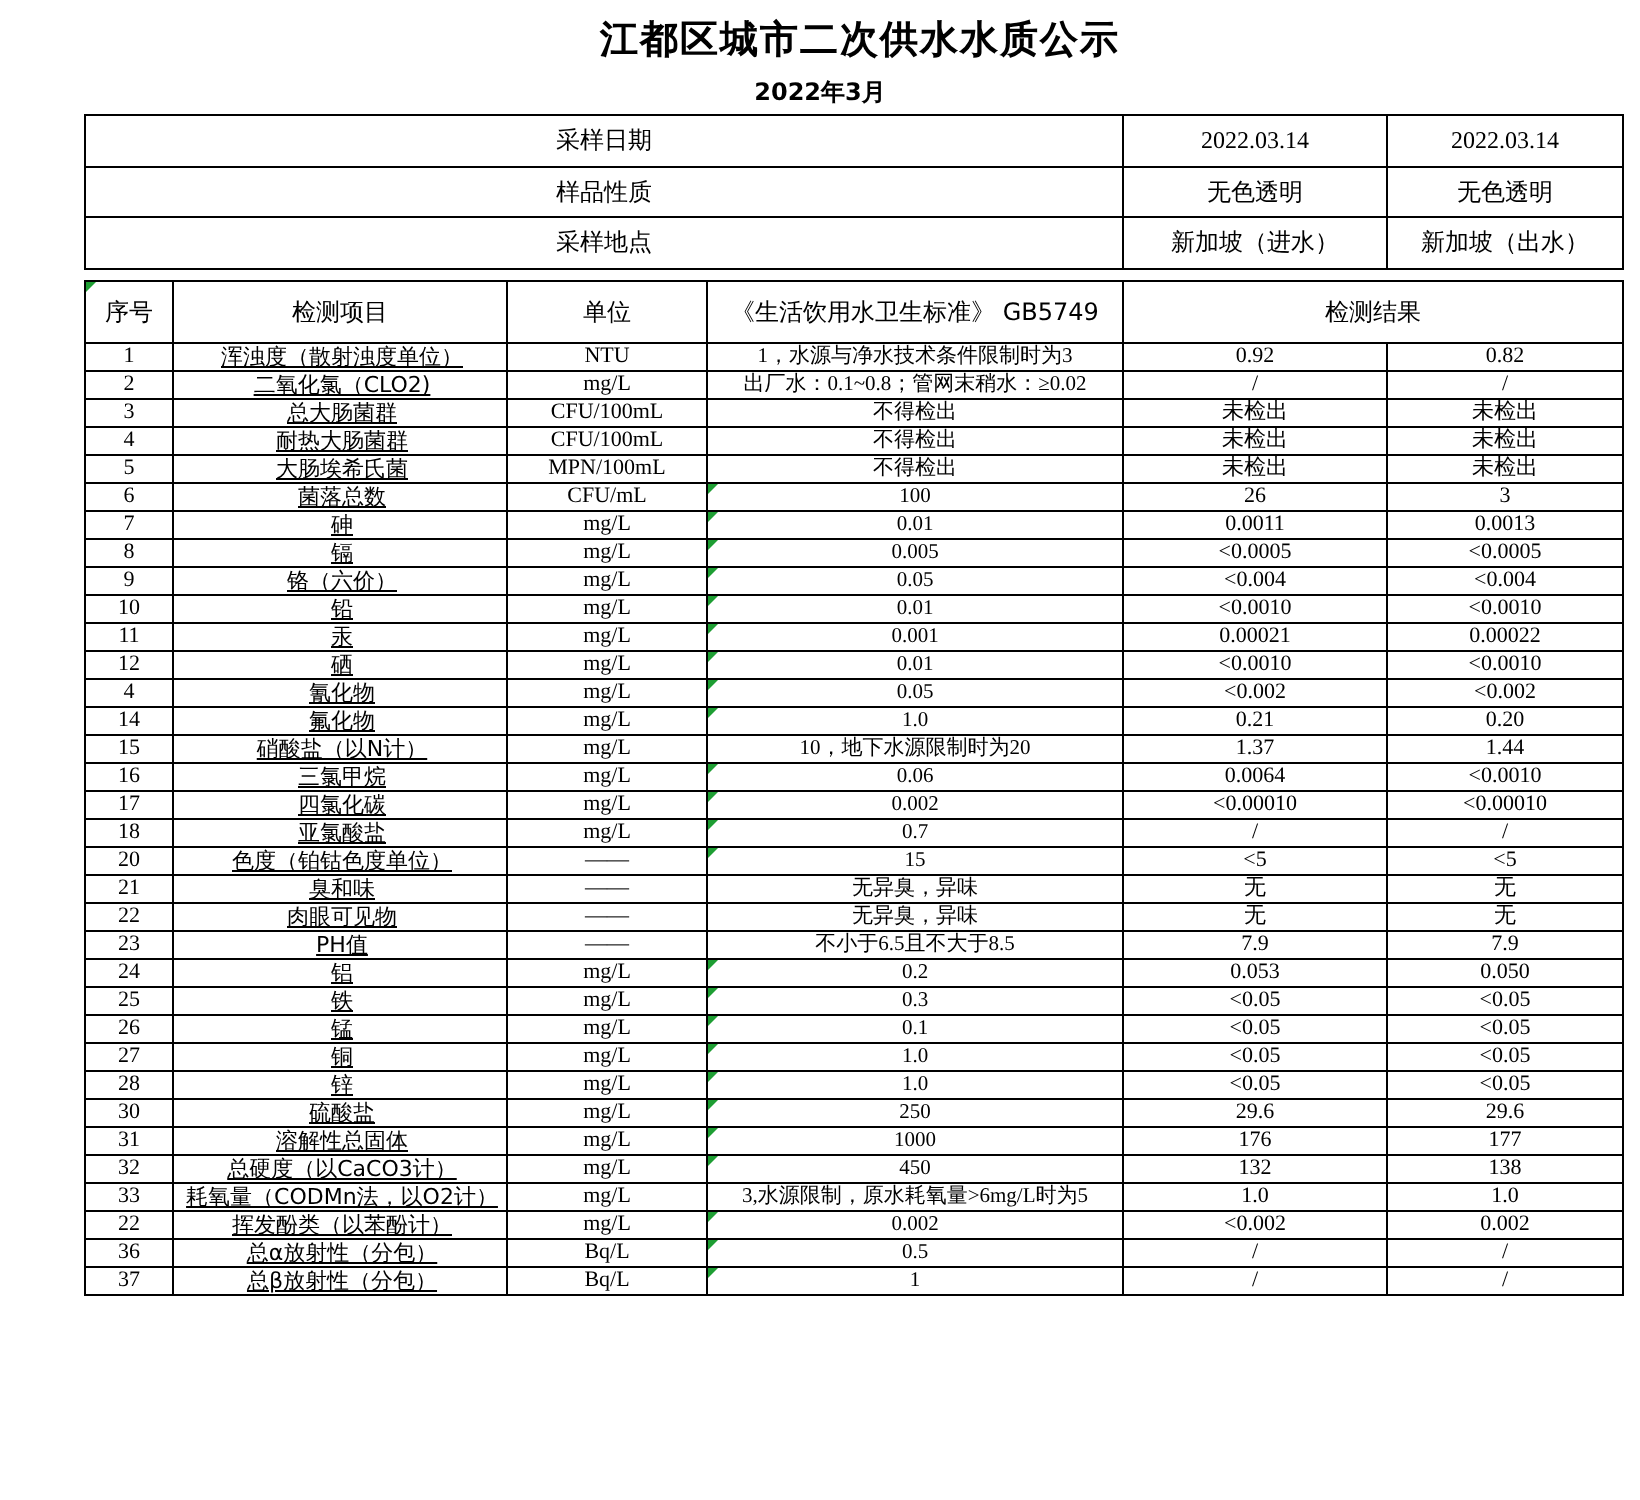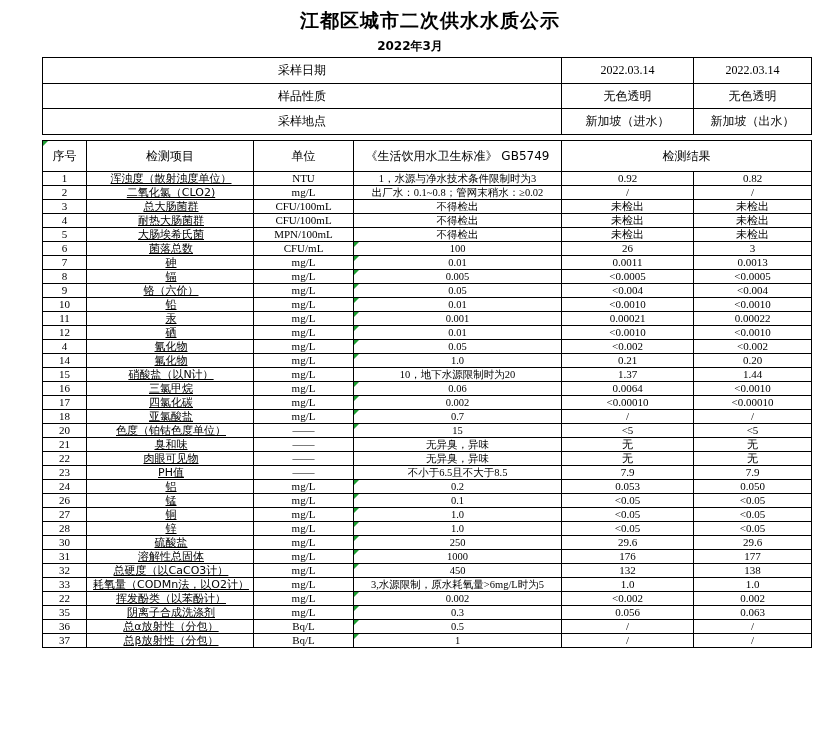--- a/index.html
+++ b/index.html
@@ -279,20 +279,28 @@
         </tr>
         <tr>
           <td class="c-no">24</td>
           <td class="c-item">铝</td>
           <td class="c-unit">mg/L</td>
           <td class="c-std">0.2<span class="flag"></span></td>
           <td class="c-res">0.053</td>
           <td class="c-res">0.050</td>
         </tr>
         <tr>
+          <td class="c-no">25</td>
+          <td class="c-item">铁</td>
+          <td class="c-unit">mg/L</td>
+          <td class="c-std">0.3<span class="flag"></span></td>
+          <td class="c-res">&lt;0.05</td>
+          <td class="c-res">&lt;0.05</td>
+        </tr>
+        <tr>
           <td class="c-no">26</td>
           <td class="c-item">锰</td>
           <td class="c-unit">mg/L</td>
           <td class="c-std">0.1<span class="flag"></span></td>
           <td class="c-res">&lt;0.05</td>
           <td class="c-res">&lt;0.05</td>
         </tr>
         <tr>
           <td class="c-no">27</td>
           <td class="c-item">铜</td>
@@ -341,28 +349,20 @@
           <td class="c-res">1.0</td>
           <td class="c-res">1.0</td>
         </tr>
         <tr>
           <td class="c-no">22</td>
           <td class="c-item">挥发酚类（以苯酚计）</td>
           <td class="c-unit">mg/L</td>
           <td class="c-std">0.002<span class="flag"></span></td>
           <td class="c-res">&lt;0.002</td>
           <td class="c-res">0.002</td>
-        </tr>
-        <tr>
-          <td class="c-no">35</td>
-          <td class="c-item">阴离子合成洗涤剂</td>
-          <td class="c-unit">mg/L</td>
-          <td class="c-std">0.3<span class="flag"></span></td>
-          <td class="c-res">0.056</td>
-          <td class="c-res">0.063</td>
         </tr>
         <tr>
           <td class="c-no">36</td>
           <td class="c-item">总α放射性（分包）</td>
           <td class="c-unit">Bq/L</td>
           <td class="c-std">0.5<span class="flag"></span></td>
           <td class="c-res">/</td>
           <td class="c-res">/</td>
         </tr>
         <tr>

